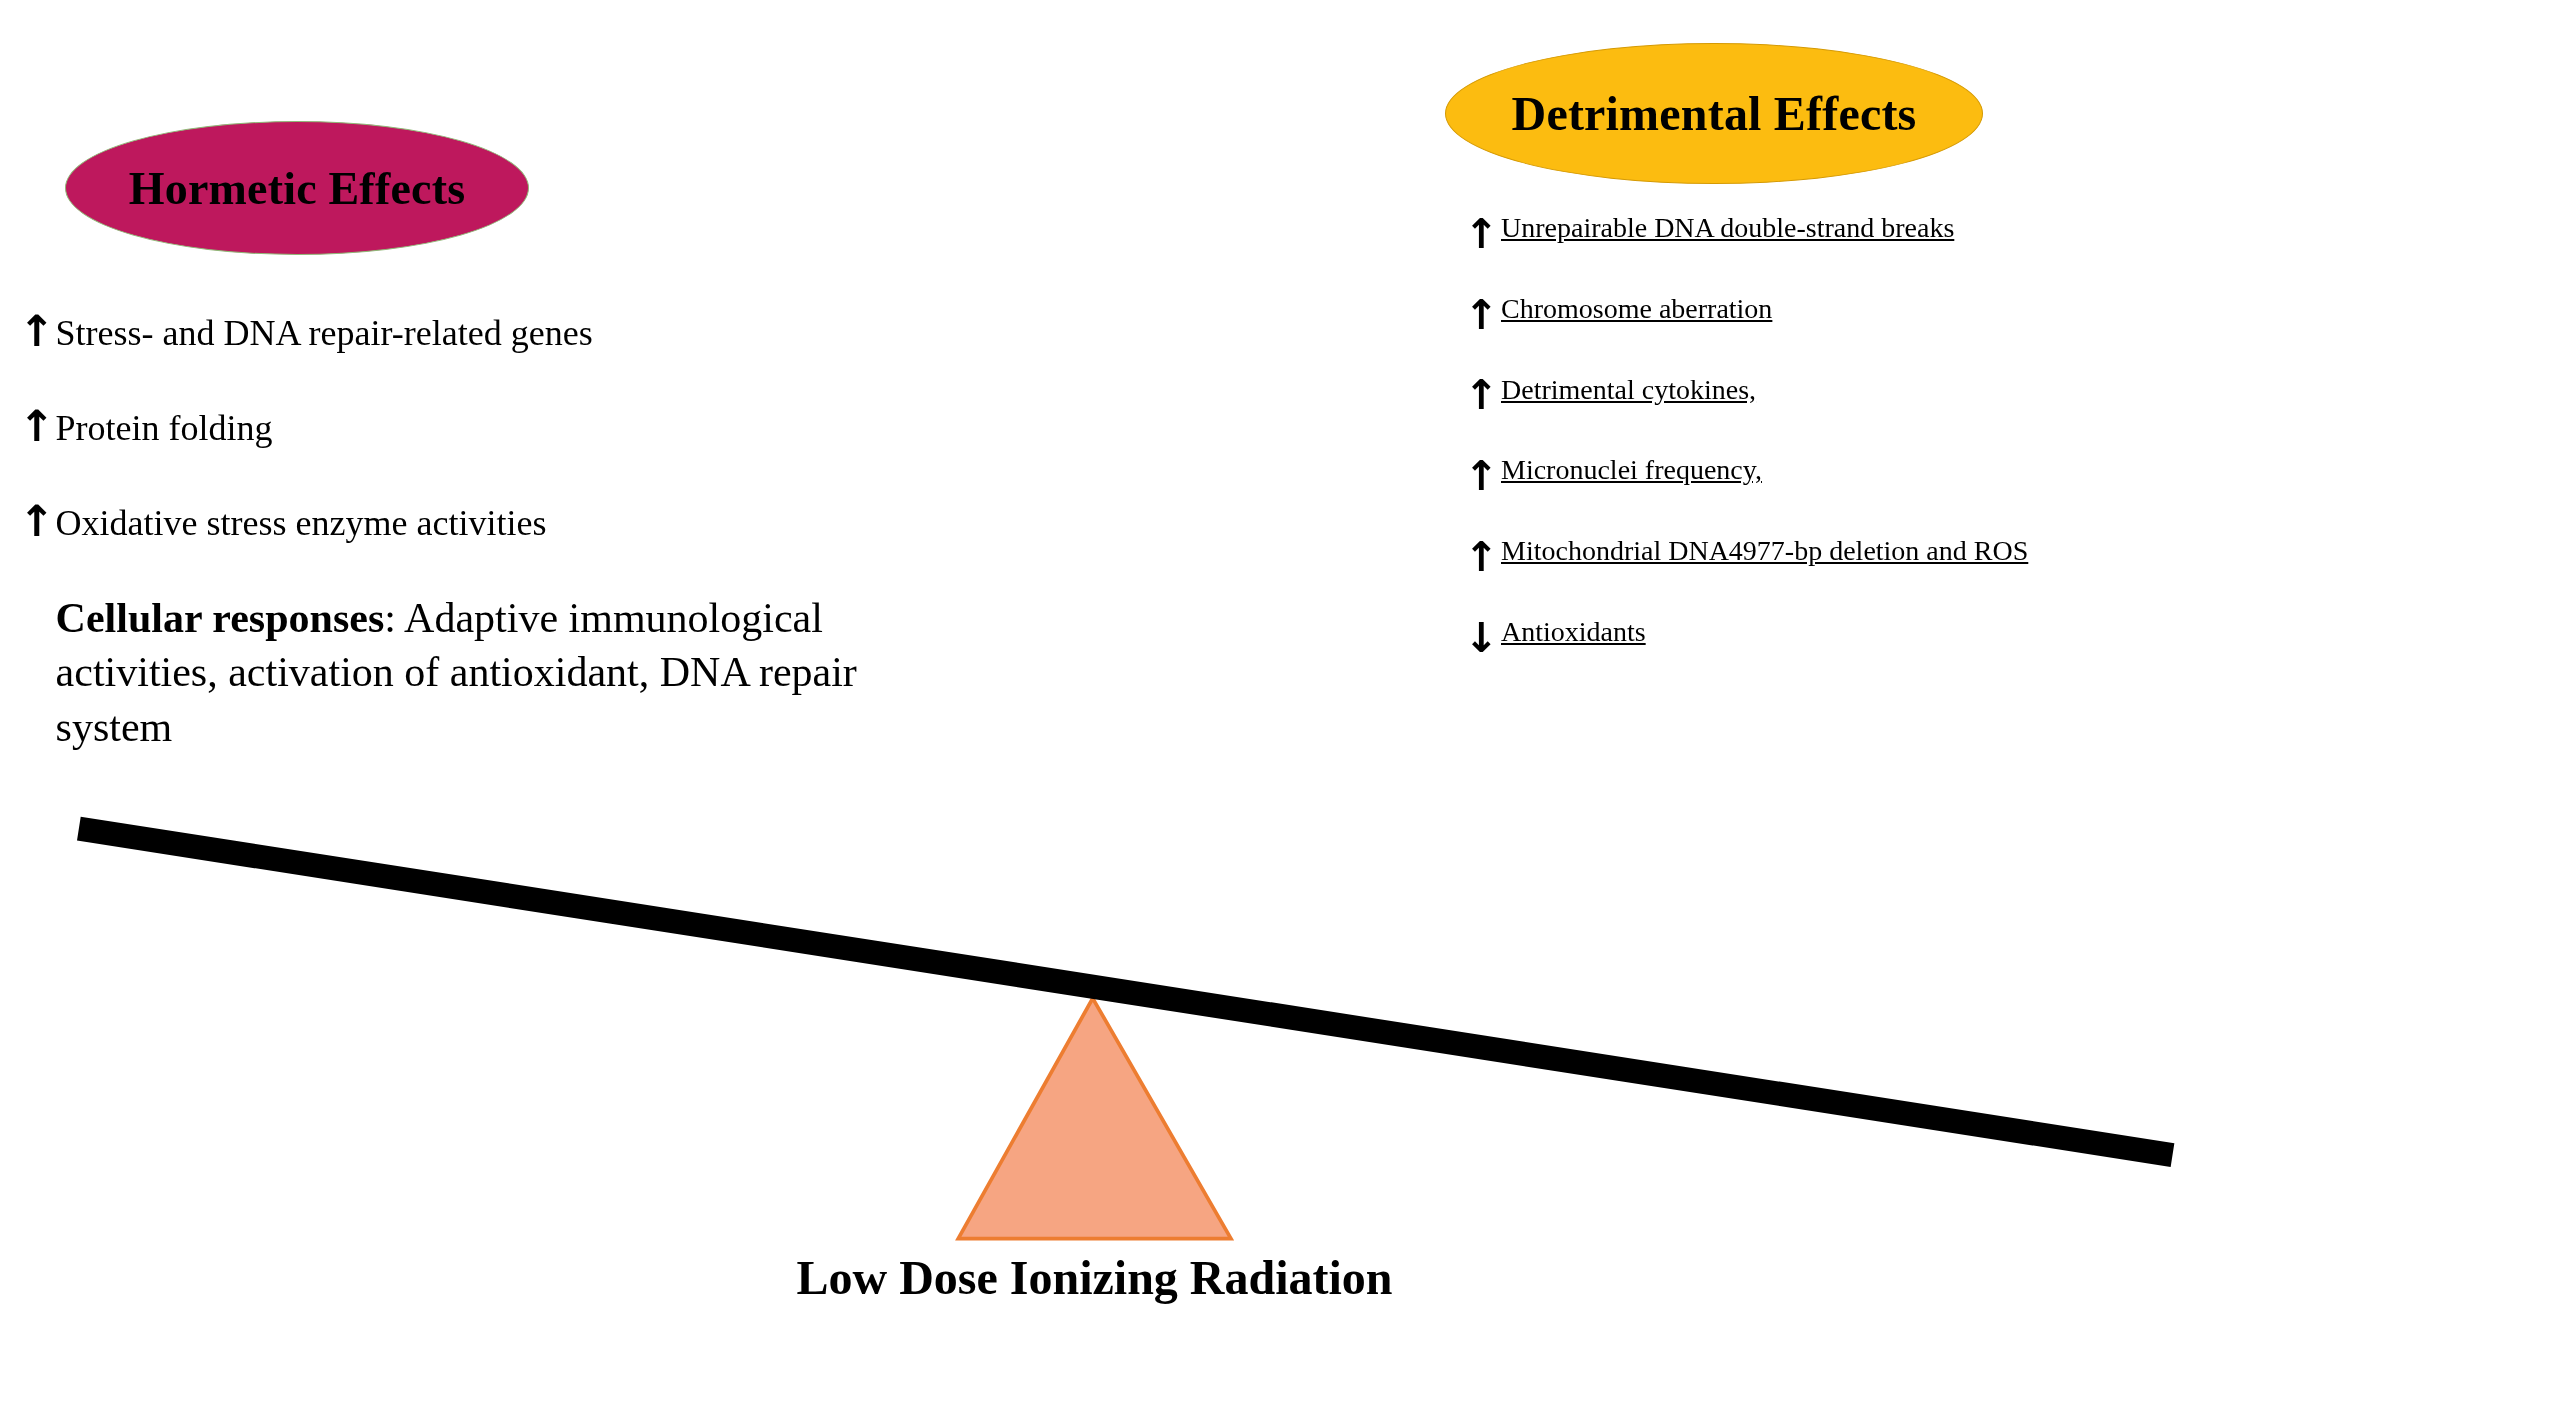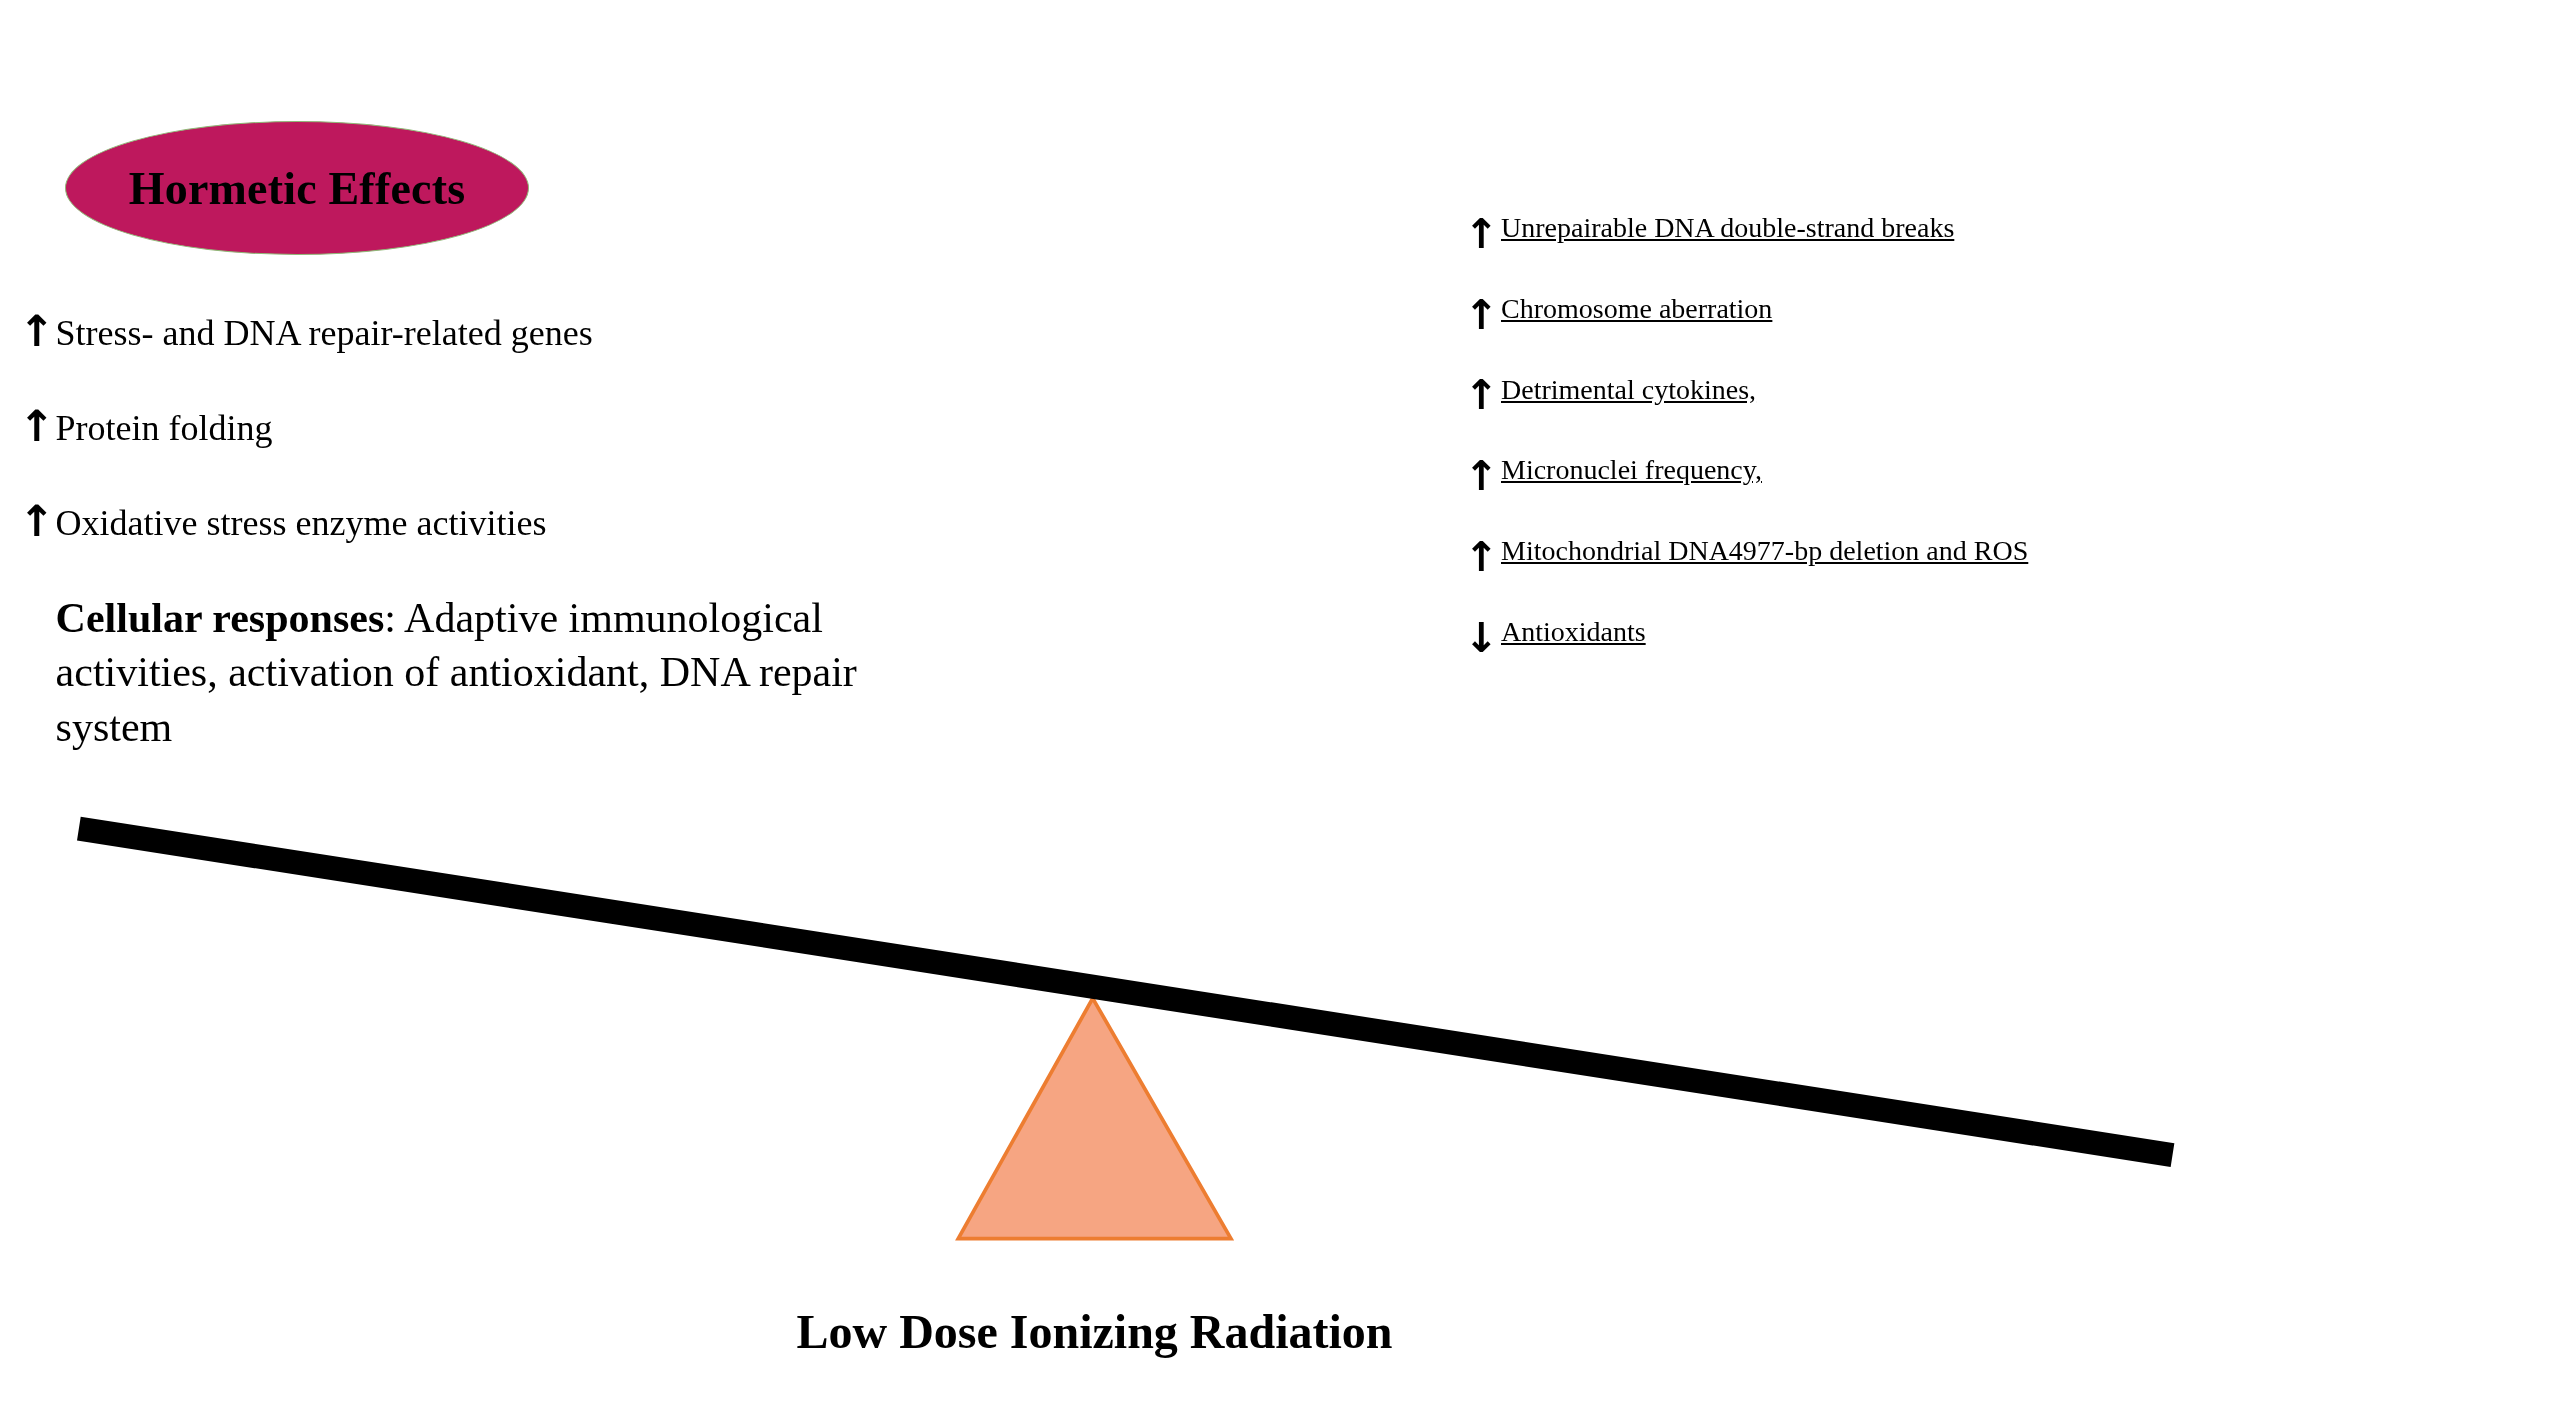--- a/index.html
+++ b/index.html
@@ -109,21 +109,21 @@
     top: 0;
     width: 2576px;
     height: 1402px;
     pointer-events: none;
   }
 
   
   #fulcrum-caption {
     position: absolute;
     left: 649px;
-    top: 1304px;
+    top: 1250px;
     width: 891px;
     text-align: center;
     font-size: 48px;
     font-weight: bold;
     line-height: 1.18;
   }
   #fulcrum-caption div { display: block; }
 </style>
 </head>
 <body>
@@ -155,20 +155,23 @@
       <span class="arrow">↑</span>
       <span class="effect-text">Oxidative stress enzyme activities</span>
     </div>
 
     <div class="cellular">
       <span class="cellular-lead">Cellular responses</span><span>: Adaptive immunological activities, activation of antioxidant,  DNA repair system</span>
     </div>
 
   </div>
 
+  <div class="pill" id="detrimental-pill">
+    <span class="pill-label">Detrimental Effects</span>
+  </div>
 
   <div class="column" id="detrimental-column">
 
     <div class="effect-row">
       <span class="arrow">↑</span>
       <span class="effect-text">Unrepairable DNA double-strand breaks</span>
     </div>
 
     <div class="effect-row">
       <span class="arrow">↑</span>

